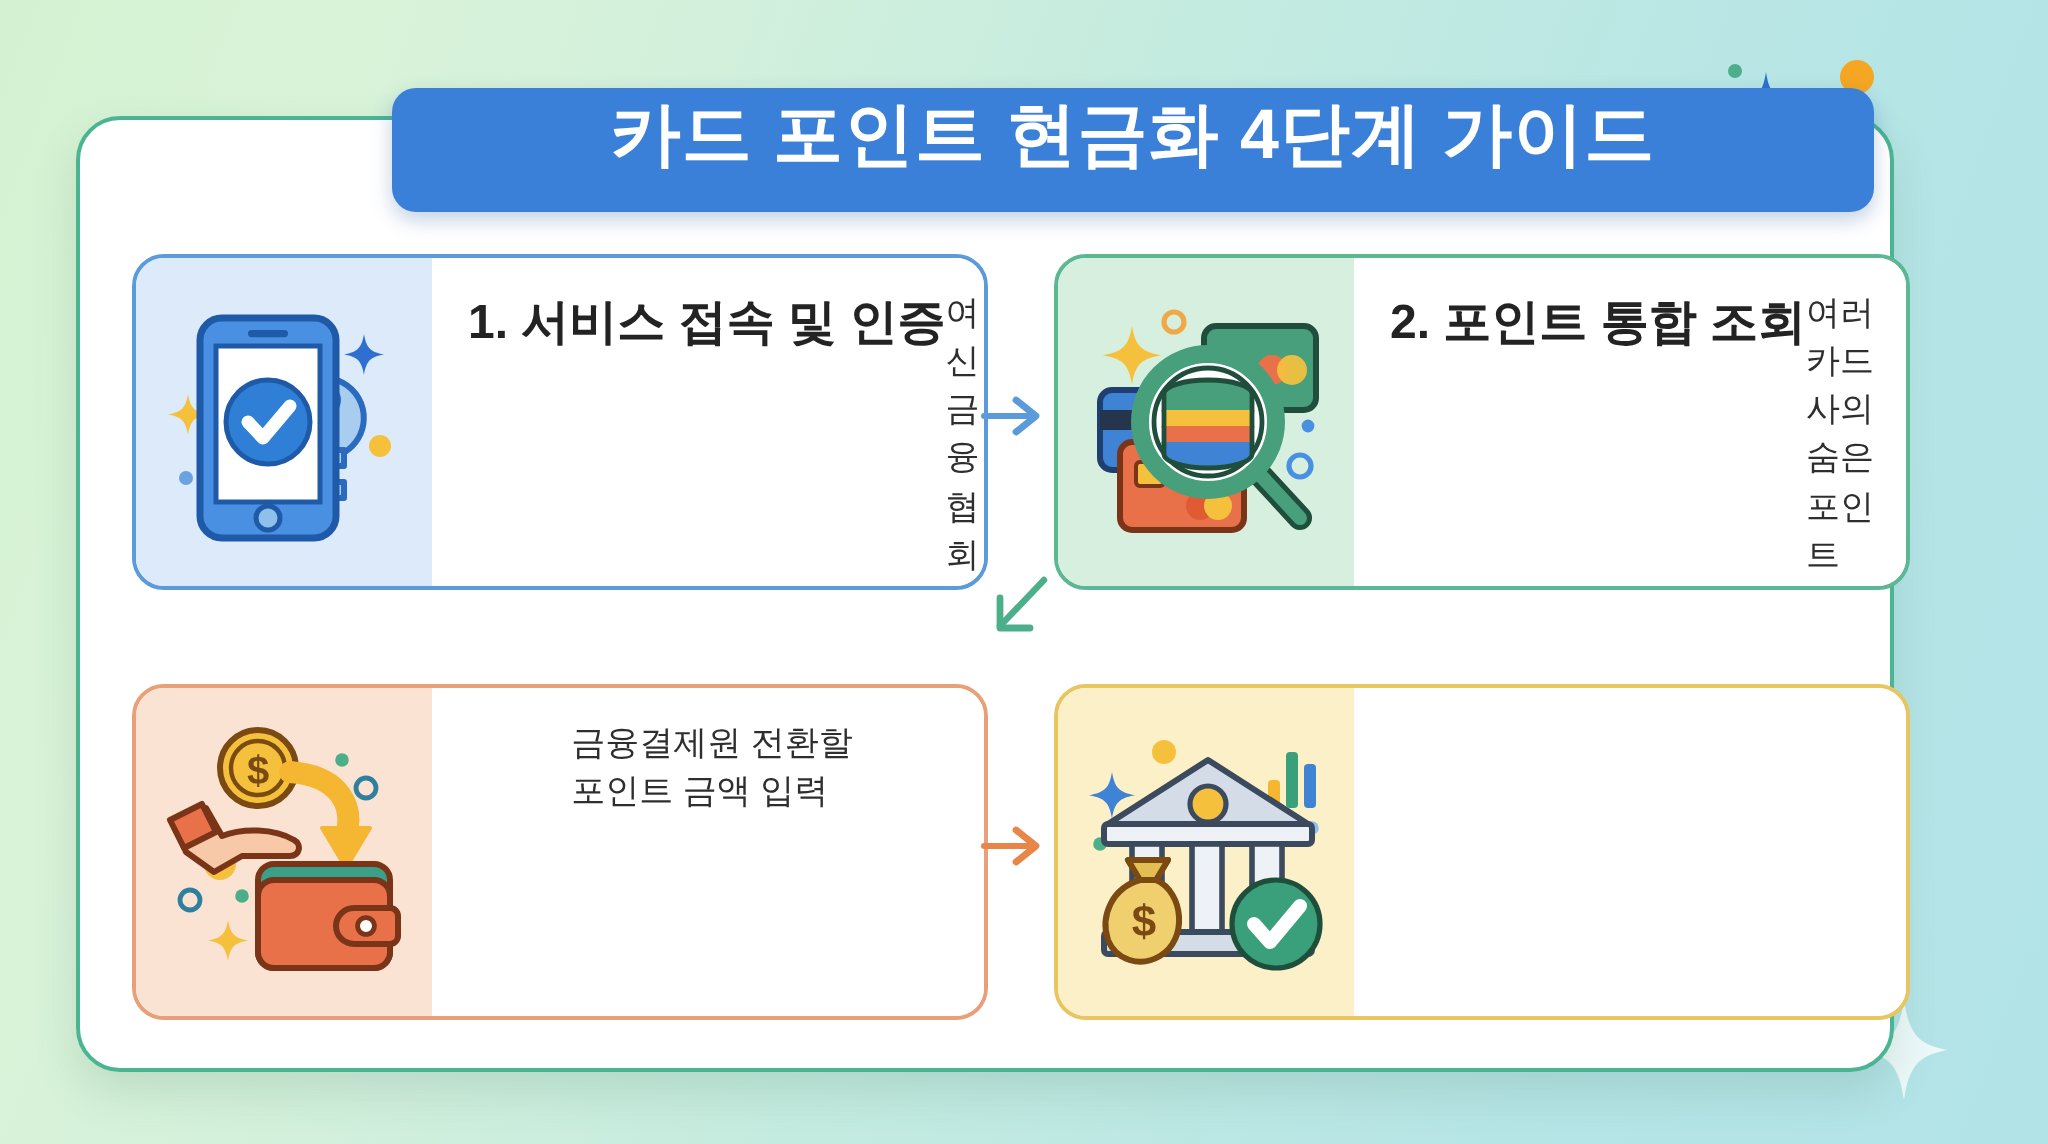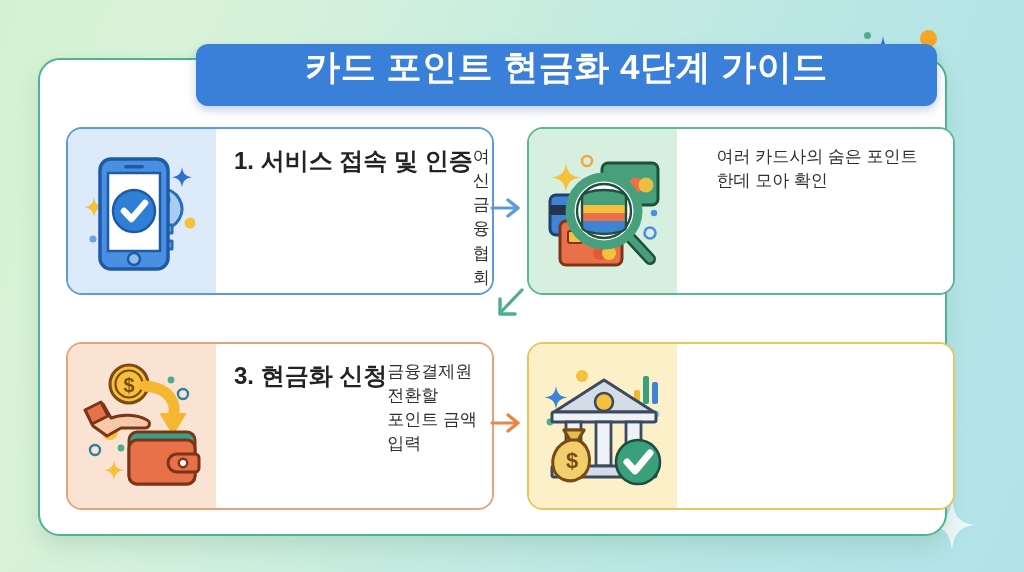--- a/index.html
+++ b/index.html
@@ -210,20 +210,21 @@
       <circle cx="66" cy="66" r="27" fill="#ffffff" stroke="#1f4f3c" stroke-width="2.4"></circle>
 
       <ellipse cx="66" cy="52" rx="22" ry="7" fill="#47a07b" stroke="#1f4f3c" stroke-width="2.4"></ellipse>
       <path d="M44 52 v8 a22 7 0 0 0 44 0 v-8" fill="#47a07b" stroke="#1f4f3c" stroke-width="2.4"></path>
       <path d="M44 60 v8 a22 7 0 0 0 44 0 v-8" fill="#f5c13d" stroke="#1f4f3c" stroke-width="2.4"></path>
       <path d="M44 68 v8 a22 7 0 0 0 44 0 v-8" fill="#e8714a" stroke="#1f4f3c" stroke-width="2.4"></path>
       <path d="M44 76 v6 a22 7 0 0 0 44 0 v-6" fill="#3f84d4" stroke="#1f4f3c" stroke-width="2.4"></path>
     </svg>
   </div>
   <div class="text-pane">
+    <div class="step-title">2. 포인트 통합 조회</div>
     <div class="step-desc">여러 카드사의 숨은 포인트
 한데 모아 확인</div>
   </div>
 </div>
 
 <div class="card" id="card-3">
   <div class="icon-pane">
     <svg width="130" height="132" viewBox="0 0 130 132">
 
       <circle cx="94" cy="20" r="3.4" fill="#4caf8a"></circle>
@@ -243,21 +244,20 @@
       <path d="M10 52 L26 44 L34 58 C44 54 60 54 70 60 C74 62 73 68 68 68 L44 68 L30 76 L16 66 Z" fill="#f7c9a8" stroke="#7a3418" stroke-width="3" stroke-linejoin="round"></path>
       <path d="M8 50 L24 42 L31 56 L15 64 Z" fill="#e8714a" stroke="#7a3418" stroke-width="3" stroke-linejoin="round"></path>
 
       <rect x="52" y="72" width="66" height="52" rx="8" fill="#3aa08a" stroke="#7a3418" stroke-width="3"></rect>
       <rect x="52" y="80" width="66" height="44" rx="8" fill="#e8714a" stroke="#7a3418" stroke-width="3"></rect>
       <path d="M100 94 h18 a4 4 0 0 1 4 4 v10 a4 4 0 0 1 -4 4 h-18 a9 9 0 0 1 0 -18 Z" fill="#e8714a" stroke="#7a3418" stroke-width="3"></path>
       <circle cx="106" cy="103" r="4.2" fill="#ffffff" stroke="#7a3418" stroke-width="2.4"></circle>
     </svg>
   </div>
   <div class="text-pane">
-    <div class="step-title">3. 현금화 신청</div>
     <div class="step-desc">금융결제원 전환할
 포인트 금액 입력</div>
   </div>
 </div>
 
 <div class="card" id="card-4">
   <div class="icon-pane">
     <svg width="130" height="132" viewBox="0 0 130 132">
 
       <circle cx="44" cy="16" r="6" fill="#f5c13d"></circle>

